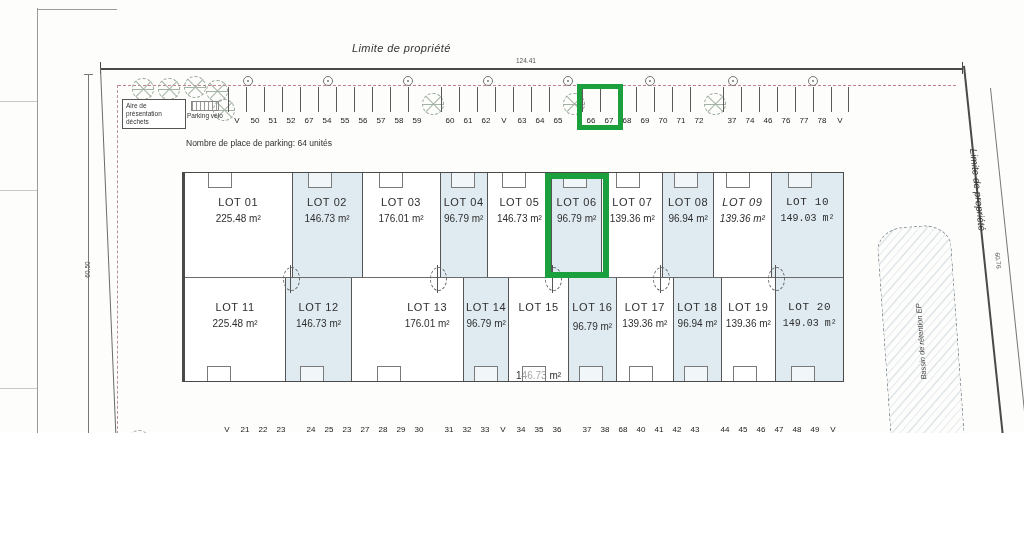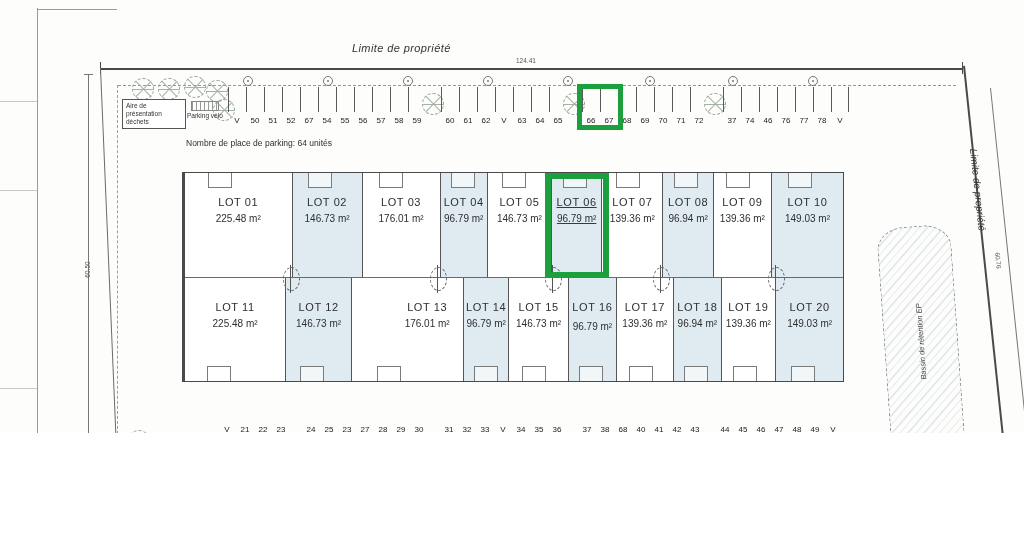--- a/index.html
+++ b/index.html
@@ -46,21 +46,21 @@
 
   
   .lamp{position:absolute;width:8px;height:8px;border:1px solid #777;border-radius:50%;}
   .lamp::after{content:"";position:absolute;left:3px;top:3px;width:2px;height:2px;background:#777;border-radius:50%;}
 
   
   #building{position:absolute;left:182px;top:172px;width:662px;height:210px;border:1.5px solid #4a4a4a;border-left-width:3px;background:#fff;box-sizing:border-box;display:flex;flex-direction:column;}
   .lrow{display:flex;flex:1 1 0;min-height:0;}
   #lrow1{border-bottom:1.5px solid #6a6a6a;}
   .lot{position:relative;flex:1 1 0;min-width:0;border-right:1.5px solid #555;display:flex;flex-direction:column;align-items:center;padding-top:23px;box-sizing:border-box;gap:5px;}
-  .lot:last-child{border-right:none;}
+  .lot:last-child{border-right:none;font-family:Liberation Mono, monospace;}
   .lot.shaded{background:#e0ebf1;}
   .lot-name{font-size:11px;color:#2e2e2e;letter-spacing:.6px;white-space:nowrap;}
   .lot-area{font-size:10px;color:#2e2e2e;white-space:nowrap;}
   .door{position:absolute;width:22px;height:14px;border:1px solid #7a7a7a;background:rgba(255,255,255,.55);left:22%;}
   #lrow1 .door{top:0;border-top:none;}
   #lrow2 .door{bottom:0;border-bottom:none;}
   .midsym{position:absolute;width:15px;height:22px;border:1px dashed #666;border-radius:50%;background:transparent;}
   .midsym::after{content:"";position:absolute;left:6px;top:-3px;bottom:-3px;width:1px;background:#555;}
 
   
@@ -568,36 +568,36 @@
         <div class="lot shaded" style="flex-grow: 47; flex-basis: 0px;">
           <span class="door"></span>
           <span class="lot-name">LOT 04</span>
           <span class="lot-area">96.79 m²</span>
         </div>
         <div class="lot" style="flex-grow: 64; flex-basis: 0px;">
           <span class="door"></span>
           <span class="lot-name">LOT 05</span>
           <span class="lot-area">146.73 m²</span>
         </div>
-        <div class="lot shaded" style="flex-grow: 50; flex-basis: 0px; text-decoration: underline;">
+        <div class="lot shaded" style="flex-grow: 50; flex-basis: 0px;">
           <span class="door"></span>
           <span class="lot-name">LOT 06</span>
           <span class="lot-area">96.79 m²</span>
         </div>
         <div class="lot" style="flex-grow: 61; flex-basis: 0px;">
           <span class="door"></span>
           <span class="lot-name">LOT 07</span>
           <span class="lot-area">139.36 m²</span>
         </div>
         <div class="lot shaded" style="flex-grow: 50; flex-basis: 0px;">
           <span class="door"></span>
           <span class="lot-name">LOT 08</span>
           <span class="lot-area">96.94 m²</span>
         </div>
-        <div class="lot" style="flex-grow: 58; flex-basis: 0px;">
+        <div class="lot" style="flex-grow: 58; flex-basis: 0px; font-style: italic;">
           <span class="door"></span>
           <span class="lot-name">LOT 09</span>
           <span class="lot-area">139.36 m²</span>
         </div>
         <div class="lot shaded" style="flex-grow: 72; flex-basis: 0px;">
           <span class="door"></span>
           <span class="lot-name">LOT 10</span>
           <span class="lot-area">149.03 m²</span>
         </div>
       </div>
@@ -616,21 +616,21 @@
         <div class="lot" style="flex-grow: 78; flex-basis: 0px; padding-left: 39px;">
           <span class="door"></span>
           <span class="lot-name">LOT 13</span>
           <span class="lot-area">176.01 m²</span>
         </div>
         <div class="lot shaded" style="flex-grow: 47; flex-basis: 0px;">
           <span class="door"></span>
           <span class="lot-name">LOT 14</span>
           <span class="lot-area">96.79 m²</span>
         </div>
-        <div class="lot" style="flex-grow: 64; flex-basis: 0px;">
+        <div class="lot" style="flex-grow: 64; flex-basis: 0px; justify-content: space-between;">
           <span class="door"></span>
           <span class="lot-name">LOT 15</span>
           <span class="lot-area">146.73 m²</span>
         </div>
         <div class="lot shaded" style="flex-grow: 50; flex-basis: 0px; gap: 8px;">
           <span class="door"></span>
           <span class="lot-name">LOT 16</span>
           <span class="lot-area">96.79 m²</span>
         </div>
         <div class="lot" style="flex-grow: 61; flex-basis: 0px;">

